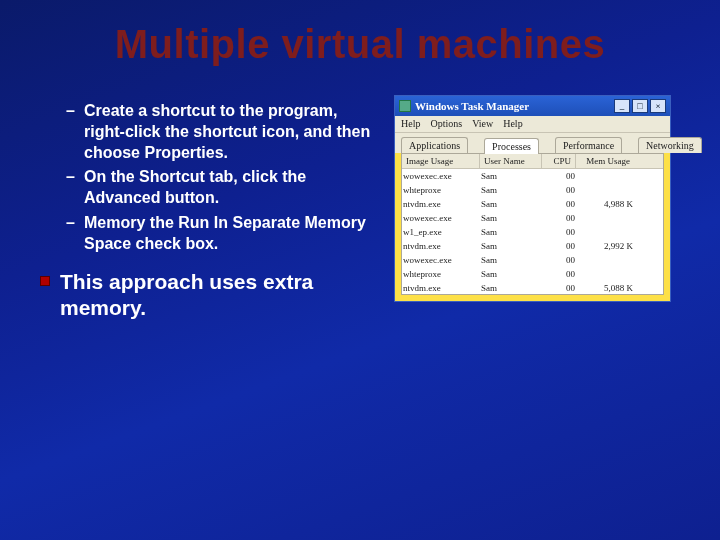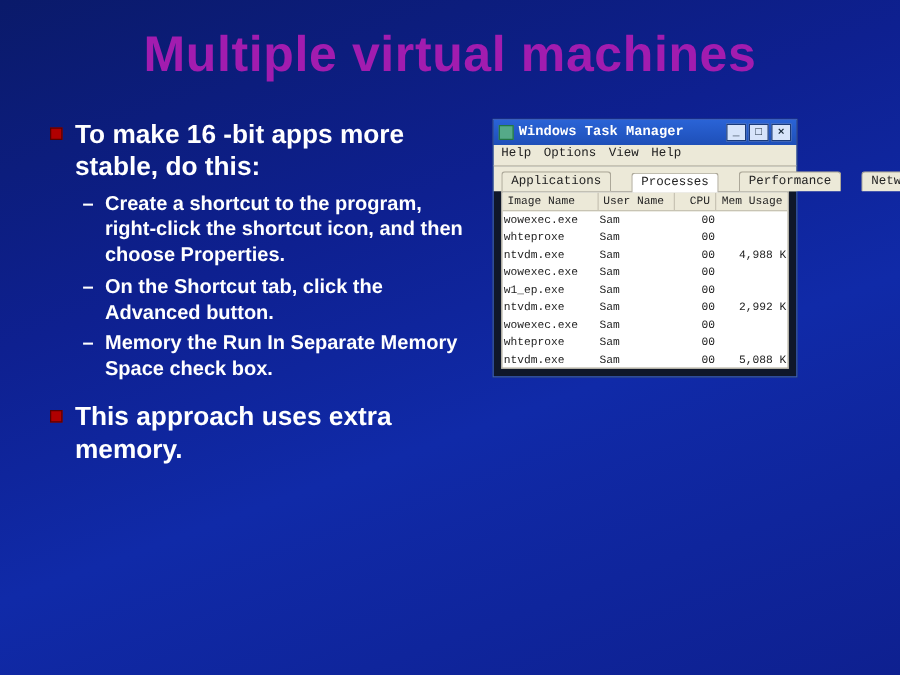--- a/index.html
+++ b/index.html
@@ -6,21 +6,21 @@
   html, body { width: 720px; height: 540px; overflow: hidden; }
   body {
     background: linear-gradient(160deg, #0a1a6a 0%, #0e2090 35%, #102aa8 60%, #0e2090 100%);
     font-family: Arial, Helvetica, sans-serif;
     color: #fff;
     position: relative;
   }
   .title {
     font-size: 40px;
     font-weight: bold;
-    color: #a21caf;
+    color: #7f1d1d;
     text-align: center;
     padding: 22px 20px 10px 20px;
     letter-spacing: 0.5px;
   }
   .content {
     display: flex;
     padding: 18px 24px 0 40px;
     align-items: flex-start;
   }
   .text-col { flex: 1; padding-right: 12px; }
@@ -46,26 +46,26 @@
     margin-right: 6px;
     line-height: 1.3;
   }
   .sub-text {
     font-size: 16px;
     font-weight: bold;
     line-height: 1.3;
   }
   .screenshot-col { width: 302px; flex-shrink: 0; }
   .tm-window {
-    background: #0f172a;
+    background: #fde047;
     border: 1px solid #3a5fbf;
-    font-family: Liberation Mono, monospace;
+    font-family: Liberation Serif, serif;
     font-size: 10px;
     color: #222;
-    width: 244px;
+    width: 277px;
   }
   .tm-titlebar {
     height: 20px;
     background: linear-gradient(#2a63d6, #1e4fb8);
     display: flex;
     align-items: center;
     padding: 0 4px;
     color: #fff;
     font-weight: bold;
     font-size: 11px;
@@ -146,24 +146,20 @@
   }
 </style>
 </head>
 <body>
 
 <div class="title">Multiple virtual machines</div>
 
 <div class="content">
   <div class="text-col">
 
-    <div class="bullet-row">
-      <div class="sq-bullet"></div>
-      <div class="bullet-text">To make 16 -bit apps more stable, do this:</div>
-    </div>
 
     <div class="sub-list">
       <div class="sub-item">
         <div class="dash">–</div>
         <div class="sub-text">Create a shortcut to the program, right-click the shortcut icon, and then choose Properties.</div>
       </div>
       <div class="sub-item">
         <div class="dash">–</div>
         <div class="sub-text">On the Shortcut tab, click the Advanced button.</div>
       </div>
@@ -196,21 +192,21 @@
         <span>Help</span>
       </div>
       <div class="tm-tabs">
         <div class="tm-tab">Applications</div>
         <div class="tm-tab active">Processes</div>
         <div class="tm-tab">Performance</div>
         <div class="tm-tab">Networking</div>
       </div>
       <div class="tm-pane">
         <div class="tm-listhdr">
-          <div class="tm-col c-img">Image Name</div>
+          <div class="tm-col c-img">Image Usage</div>
           <div class="tm-col c-user">User Name</div>
           <div class="tm-col c-cpu">CPU</div>
           <div class="tm-col c-mem">Mem Usage</div>
         </div>
         <div class="tm-rows" id="tm-rows">
             <div class="tm-row">
               <div class="tm-col c-img">wowexec.exe</div>
               <div class="tm-col c-user">Sam</div>
               <div class="tm-col c-cpu">00</div>
               <div class="tm-col c-mem"></div>

